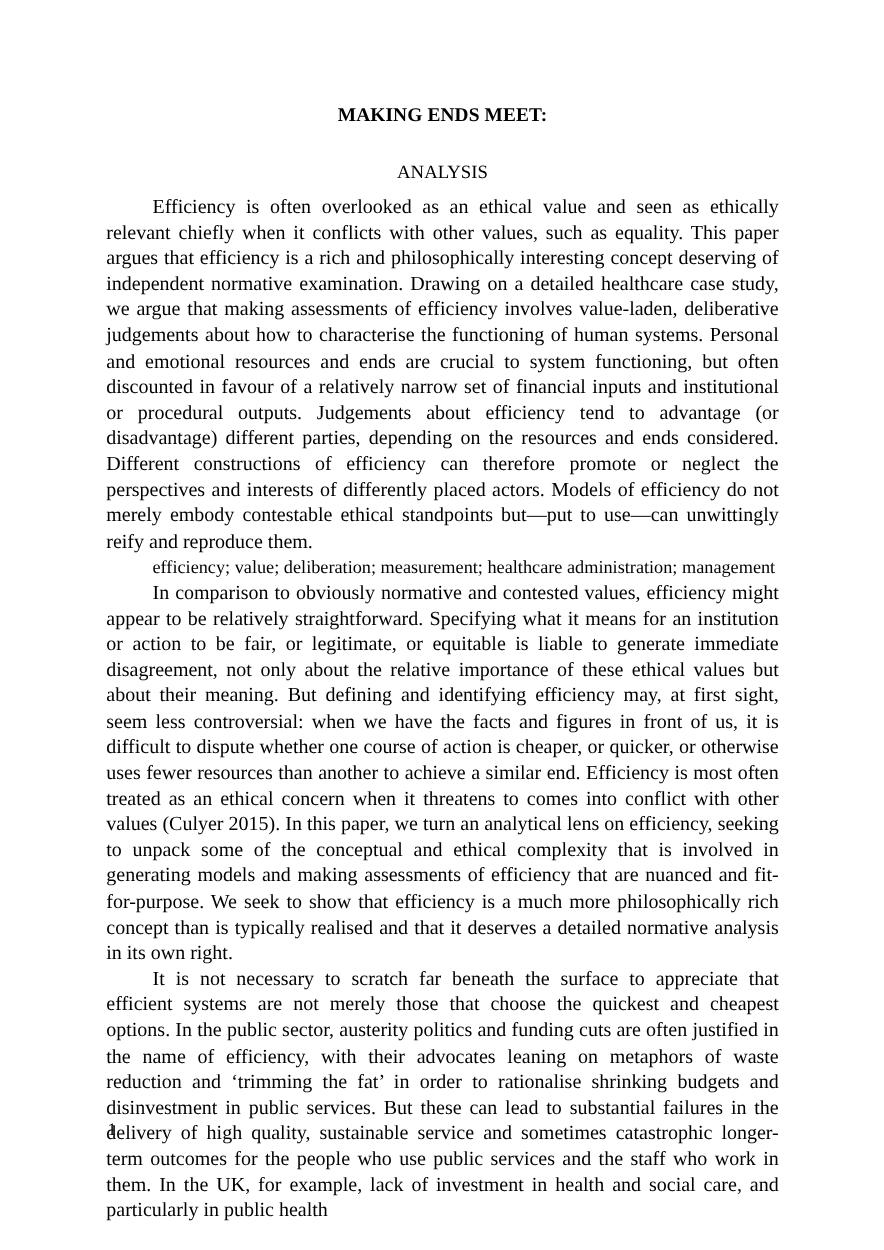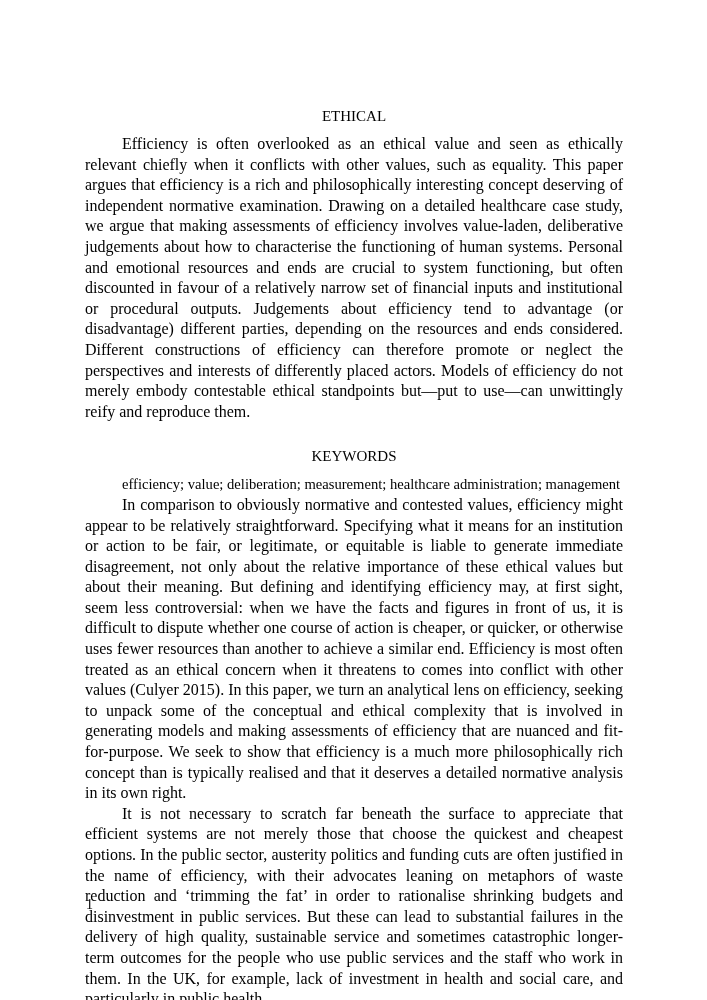--- a/index.html
+++ b/index.html
@@ -54,27 +54,27 @@
     font-size: 14px;
     line-height: 18px;
   }
 </style>
 </head>
 <body>
 
 <div class="page">
 
   <h1 class="title">
+    <span class="title-line">MAKING ENDS MEET:</span>
   </h1>
 
-  <h2 class="section-heading">ETHICAL</h2>
+  <h2 class="section-heading">ANALYSIS</h2>
 
   <p class="body-para">Efficiency is often overlooked as an ethical value and seen as ethically relevant chiefly when it conflicts with other values, such as equality. This paper argues that efficiency is a rich and philosophically interesting concept deserving of independent normative examination. Drawing on a detailed healthcare case study, we argue that making assessments of efficiency involves value-laden, deliberative judgements about how to characterise the functioning of human systems. Personal and emotional resources and ends are crucial to system functioning, but often discounted in favour of a relatively narrow set of financial inputs and institutional or procedural outputs. Judgements about efficiency tend to advantage (or disadvantage) different parties, depending on the resources and ends considered. Different constructions of efficiency can therefore promote or neglect the perspectives and interests of differently placed actors. Models of efficiency do not merely embody contestable ethical standpoints but—put to use—can unwittingly reify and reproduce them.</p>
 
-  <h2 class="section-heading">KEYWORDS</h2>
 
   <p class="keywords-line">efficiency; value; deliberation; measurement; healthcare administration; management</p>
 
 
   <p class="body-para">In comparison to obviously normative and contested values, efficiency might appear to be relatively straightforward. Specifying what it means for an institution or action to be fair, or legitimate, or equitable is liable to generate immediate disagreement, not only about the relative importance of these ethical values but about their meaning. But defining and identifying efficiency may, at first sight, seem less controversial: when we have the facts and figures in front of us, it is difficult to dispute whether one course of action is cheaper, or quicker, or otherwise uses fewer resources than another to achieve a similar end. Efficiency is most often treated as an ethical concern when it threatens to comes into conflict with other values (Culyer 2015). In this paper, we turn an analytical lens on efficiency, seeking to unpack some of the conceptual and ethical complexity that is involved in generating models and making assessments of efficiency that are nuanced and fit-for-purpose. We seek to show that efficiency is a much more philosophically rich concept than is typically realised and that it deserves a detailed normative analysis in its own right.</p>
 
   <p class="body-para">It is not necessary to scratch far beneath the surface to appreciate that efficient systems are not merely those that choose the quickest and cheapest options. In the public sector, austerity politics and funding cuts are often justified in the name of efficiency, with their advocates leaning on metaphors of waste reduction and ‘trimming the fat’ in order to rationalise shrinking budgets and disinvestment in public services. But these can lead to substantial failures in the delivery of high quality, sustainable service and sometimes catastrophic longer-term outcomes for the people who use public services and the staff who work in them. In the UK, for example, lack of investment in health and social care, and particularly in public health</p>
 
   <div class="page-number">1</div>
 

